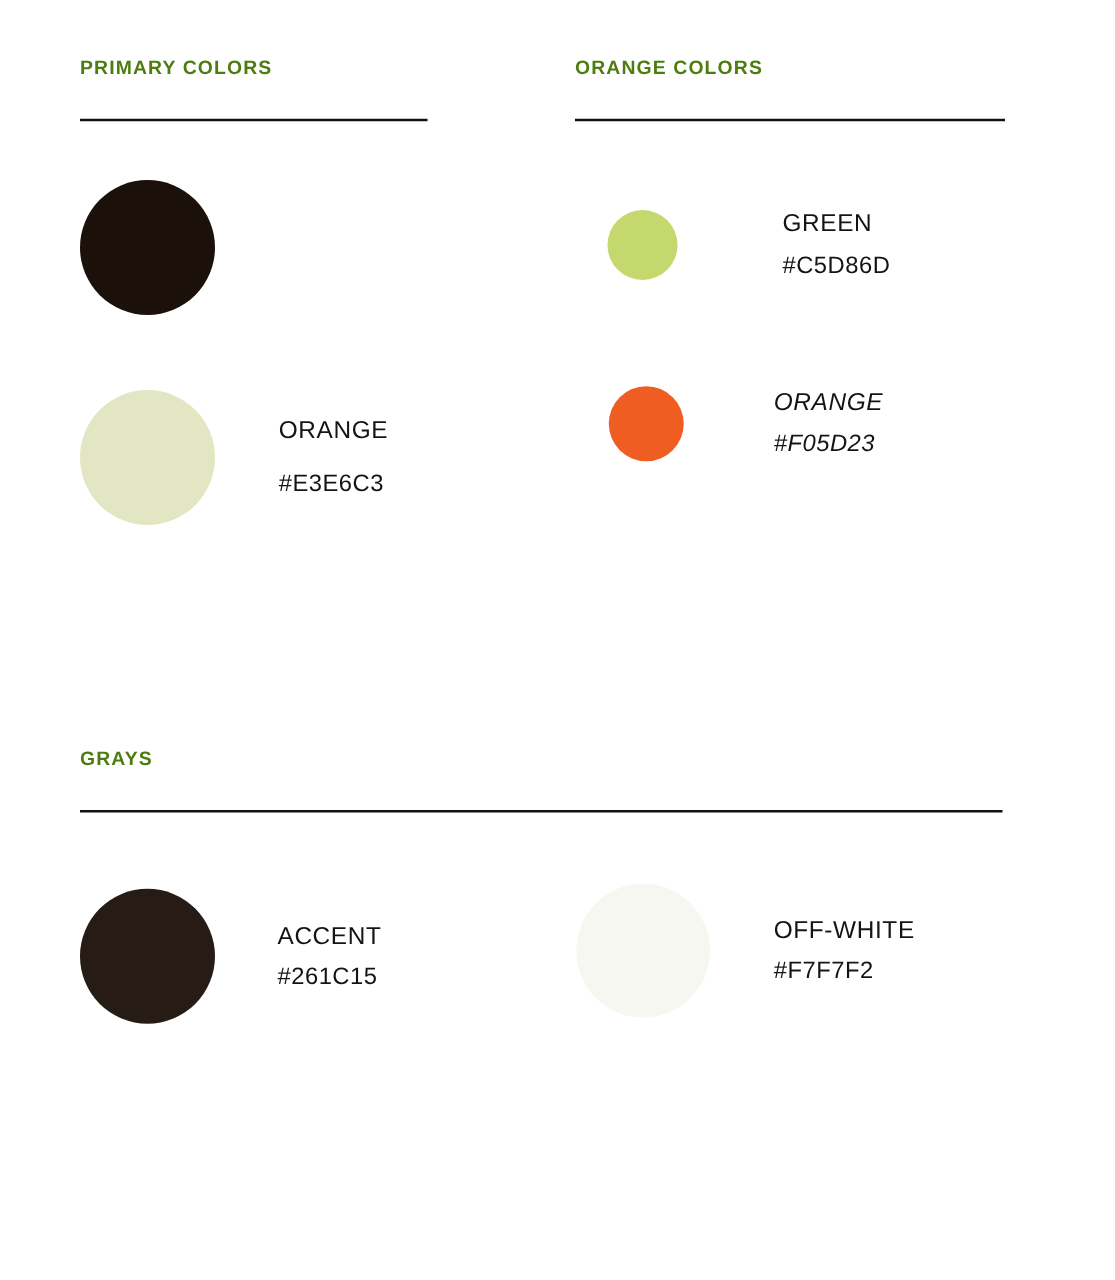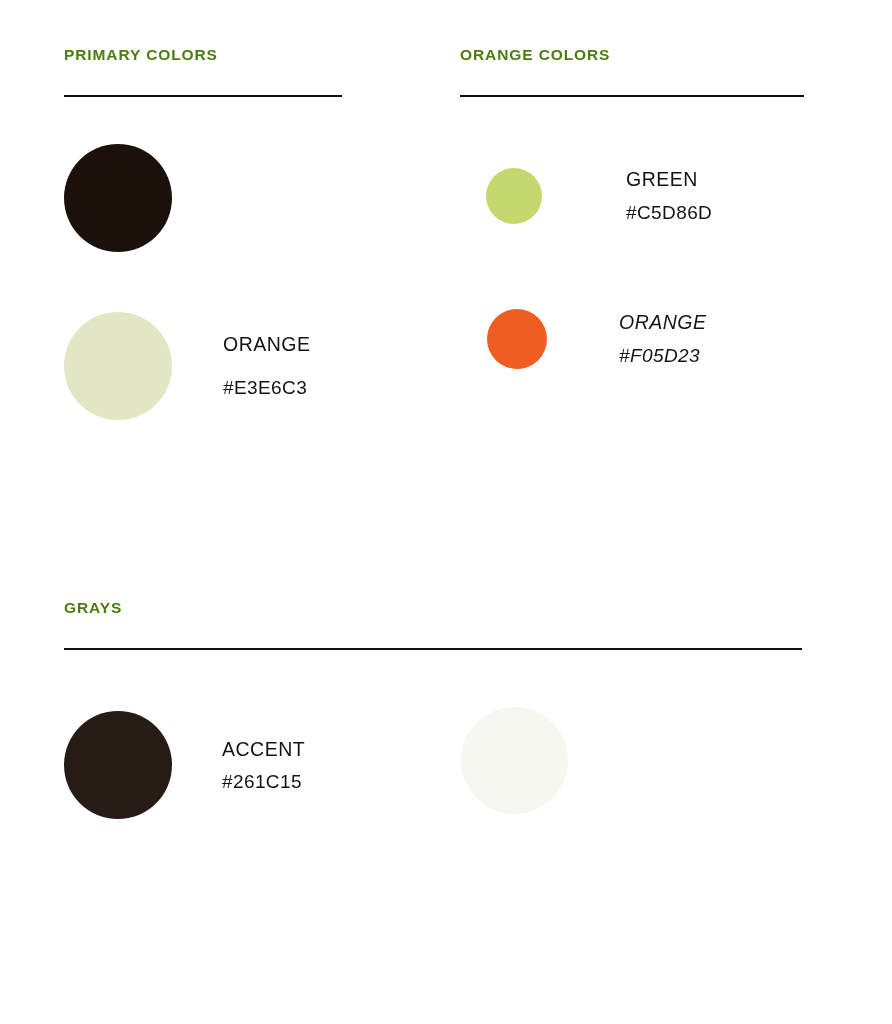--- a/index.html
+++ b/index.html
@@ -148,13 +148,17 @@
 <div class="swatch-row" id="row-black">
   <div class="swatch-dot" style="background:#261C15"></div>
   <div class="swatch-text">
     <span class="swatch-name">ACCENT</span>
     <span class="swatch-hex">#261C15</span>
   </div>
 </div>
 
 <div class="swatch-row" id="row-off-white">
   <div class="swatch-dot" style="background:#F7F7F2"></div>
+  <div class="swatch-text">
+    <span class="swatch-name">OFF-WHITE</span>
+    <span class="swatch-hex">#F7F7F2</span>
+  </div>
 </div>
 
 </body></html>

